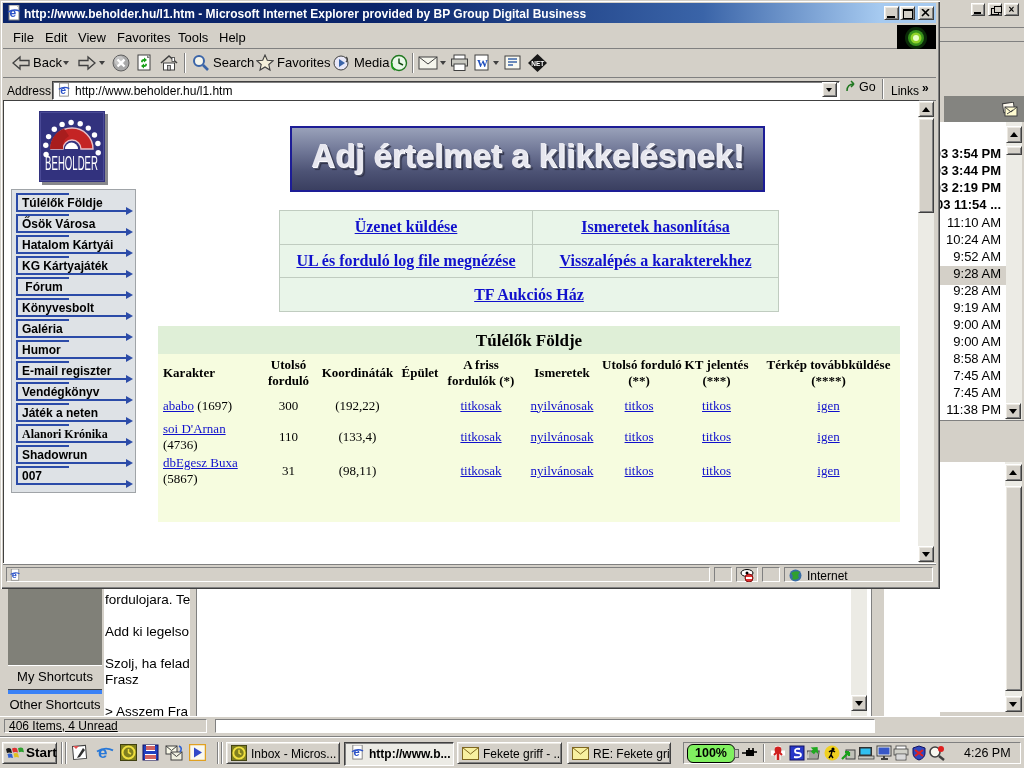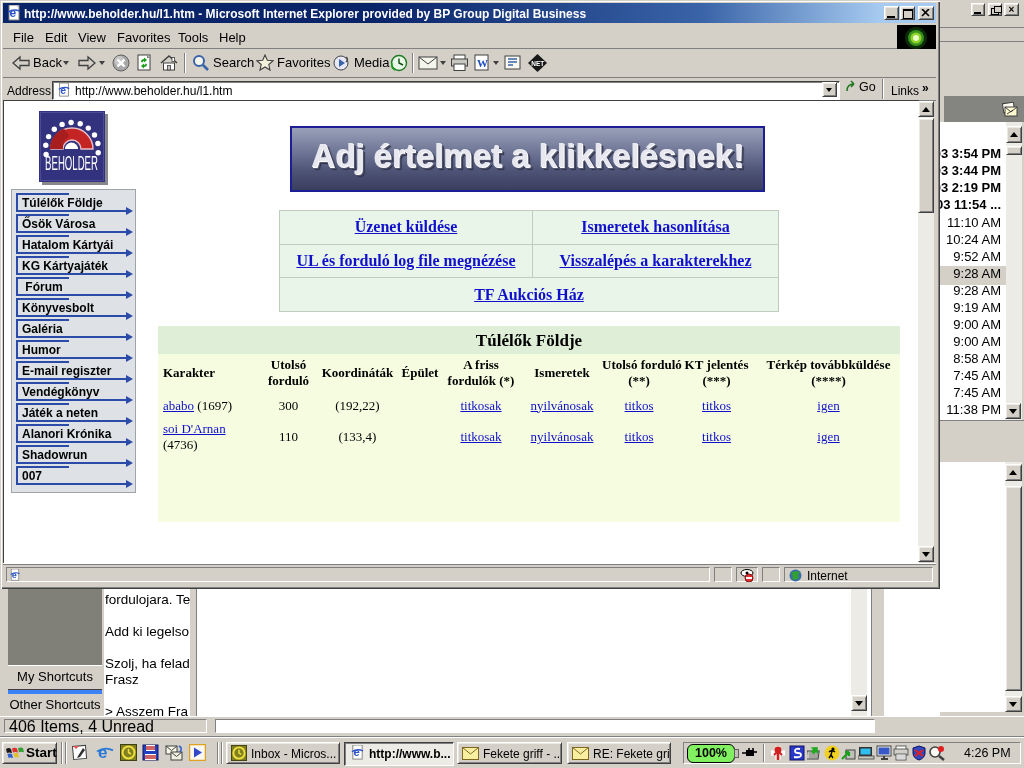--- a/index.html
+++ b/index.html
@@ -101,21 +101,21 @@
 <div class="abs" style="left:197px;top:588px;width:654px;height:128px;background:#fff;"></div>
 
 <div class="abs" style="left:851px;top:588px;width:16px;height:128px;background:#ECEBE5;"></div>
 <div class="abs btn" style="left:851px;top:695px;width:16px;height:16px;"></div>
 <div class="abs" style="left:855px;top:701px;width:0;height:0;border-left:4px solid transparent;border-right:4px solid transparent;border-top:5px solid #000;"></div>
 <div class="abs" style="left:867px;top:588px;width:4px;height:128px;background:#fff;"></div>
 <div class="abs" style="left:871px;top:588px;width:13px;height:128px;background:#D4D0C8;border-left:1px solid #808080;"></div>
 <div class="abs" style="left:884px;top:588px;width:56px;height:128px;background:#fff;"></div>
 
 <div class="abs" style="left:0;top:716px;width:1024px;height:21px;background:#D4D0C8;border-top:1px solid #fff;"></div>
-<div class="abs sunken" style="left:4px;top:719px;width:203px;height:14px;font-size:16px;line-height:13px;padding-left:4px;">406 Items, 4 Unread</div>
+<div class="abs sunken" style="left:4px;top:719px;width:203px;height:14px;font-size:12px;line-height:13px;padding-left:4px;text-decoration:underline;">406 Items, 4 Unread</div>
 <div class="abs sunken" style="left:215px;top:719px;width:660px;height:14px;background:#fff;"></div>
 
 <div class="abs" style="left:0;top:0;width:939px;height:588px;background:#D4D0C8;
      border-top:1px solid #D4D0C8;border-left:1px solid #D4D0C8;
      box-shadow:inset 1px 1px 0 #fff, inset -1px -1px 0 #404040, inset -2px -2px 0 #808080;">
 </div>
 
 <div class="abs" style="left:3px;top:3px;width:933px;height:20px;background:linear-gradient(90deg,#0A246A 0%,#0A246A 40%,#3A64A8 75%,#A6CAF0 94%);"></div>
 <svg class="abs" style="left:6px;top:5px;" width="16" height="16" viewBox="0 0 16 16">
   <rect x="3" y="0" width="10" height="15" fill="#fff" stroke="#808080" stroke-width="1"></rect>
@@ -358,21 +358,21 @@
         <div class="ar"></div>
         <div class="tx">Vendégkönyv</div>
       </div>
     <div class="mi" style="top:213px;text-align:center;">
         <div class="tl"></div>
         <div class="ll"></div>
         <div class="bl"></div>
         <div class="ar"></div>
         <div class="tx">Játék a neten</div>
       </div>
-    <div class="mi" style="top:234px;">
+    <div class="mi" style="top:234px;font-family:Liberation Serif, serif;">
         <div class="tl"></div>
         <div class="ll"></div>
         <div class="bl"></div>
         <div class="ar"></div>
         <div class="tx">Alanori Krónika</div>
       </div>
     <div class="mi" style="top:255px;">
         <div class="tl"></div>
         <div class="ll"></div>
         <div class="bl"></div>
@@ -439,20 +439,31 @@
         <td style="padding-left:5px;"><a class="lnk">soi D'Arnan</a><br>(4736)</td>
         <td style="text-align:center;">110</td>
         <td style="text-align:center;">(133,4)</td>
         <td></td>
         <td style="text-align:center;"><a class="lnk">titkosak</a></td>
         <td style="text-align:center;"><a class="lnk">nyilvánosak</a></td>
         <td style="text-align:center;"><a class="lnk">titkos</a></td>
         <td style="text-align:center;"><a class="lnk">titkos</a></td>
         <td style="text-align:center;"><a class="lnk">igen</a></td>
       </tr>
+      <tr style="height:30px;">
+        <td style="padding-left:5px;"><a class="lnk">dbEgesz Buxa</a><br>(5867)</td>
+        <td style="text-align:center;">31</td>
+        <td style="text-align:center;">(98,11)</td>
+        <td></td>
+        <td style="text-align:center;"><a class="lnk">titkosak</a></td>
+        <td style="text-align:center;"><a class="lnk">nyilvánosak</a></td>
+        <td style="text-align:center;"><a class="lnk">titkos</a></td>
+        <td style="text-align:center;"><a class="lnk">titkos</a></td>
+        <td style="text-align:center;"><a class="lnk">igen</a></td>
+      </tr>
     </tbody>
       </table>
   </div>
 </div>
 
 <div class="abs" style="left:918px;top:101px;width:16px;height:461px;background:#ECEBE5;"></div>
 <div class="abs btn" style="left:918px;top:101px;width:16px;height:16px;"></div>
 <div class="abs" style="left:922px;top:107px;width:0;height:0;border-left:4px solid transparent;border-right:4px solid transparent;border-bottom:5px solid #000;"></div>
 <div class="abs btn" style="left:918px;top:118px;width:16px;height:95px;"></div>
 <div class="abs btn" style="left:918px;top:546px;width:16px;height:16px;"></div>

